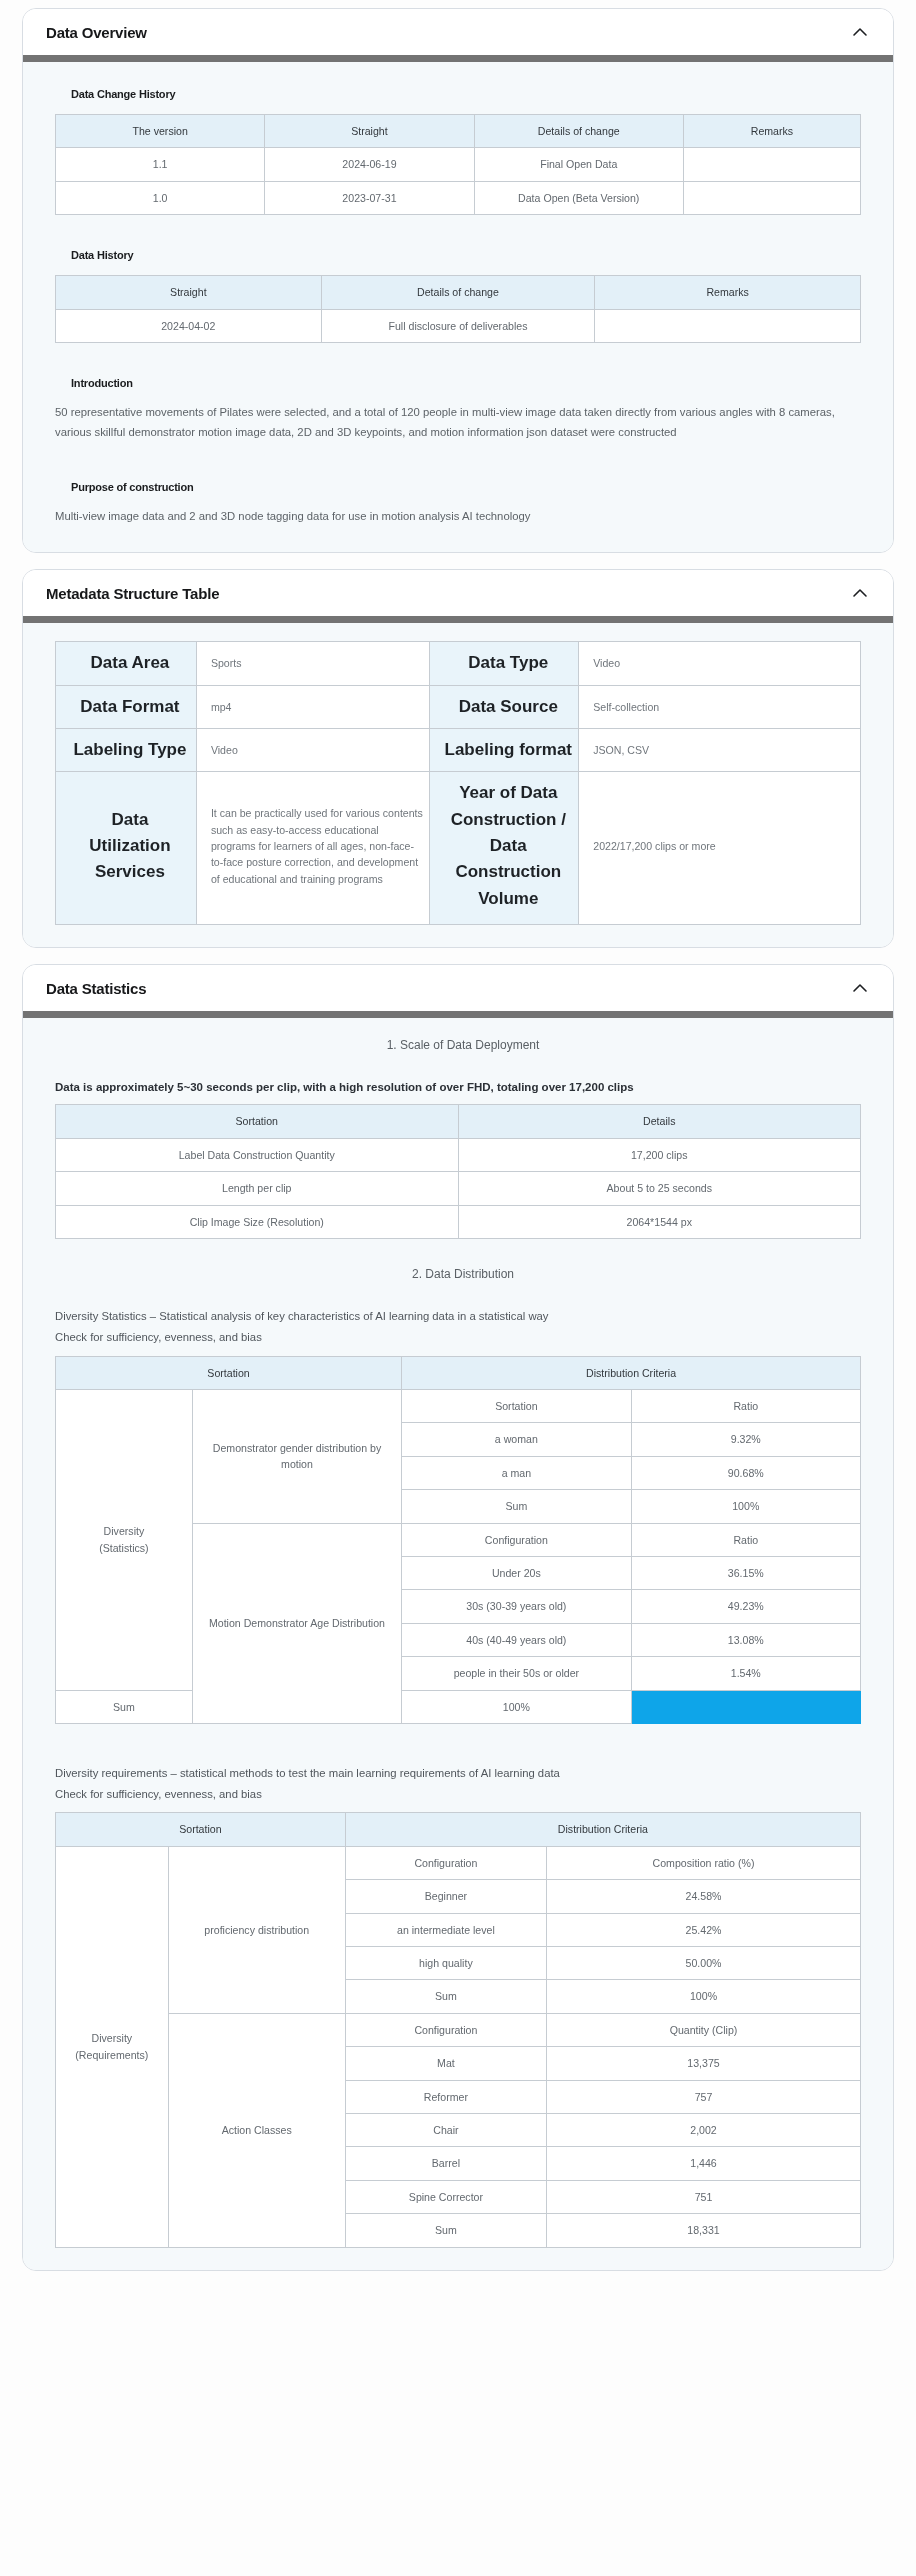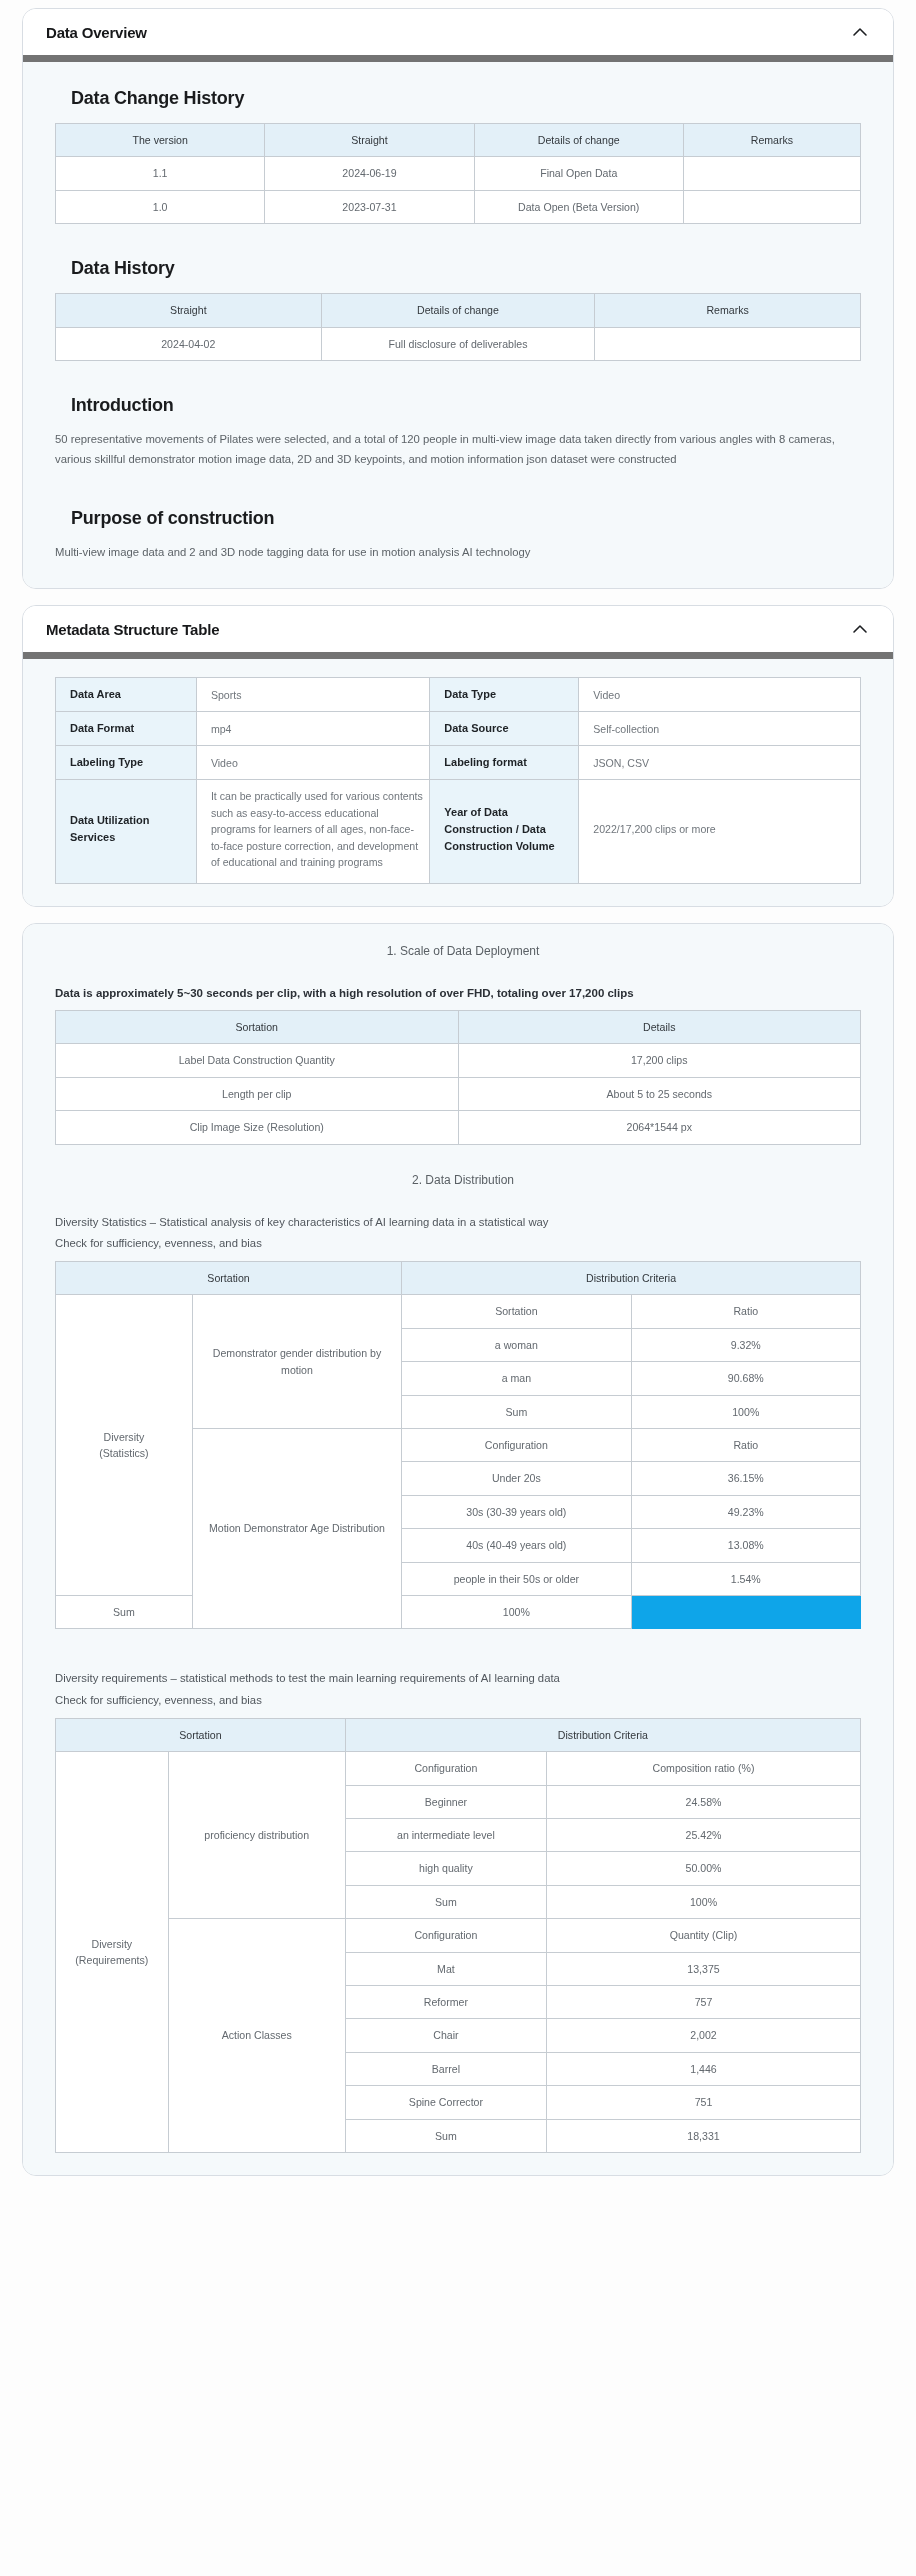--- a/index.html
+++ b/index.html
@@ -43,21 +43,21 @@
   .chevron { width: 22px; height: 22px; display: block; }
   .chevron svg { display: block; }
 
   .panel-body {
     background: #f5f9fb;
     padding: 18px 22px 22px 22px;
   }
 
   
   .sub-h {
-    font-size: 18px;
+    font-size: 11px;
     font-weight: bold;
     color: #1a1c1e;
     margin: 8px 0 14px 10px;
     letter-spacing: -0.2px;
     padding-left: 16px;
   }
   .sub-h.tight { margin-top: 20px; }
   .para {
     font-size: 11.3px;
     color: #5d6368;
@@ -117,21 +117,22 @@
   
   table.meta td {
     height: 33px;
     text-align: left;
     padding-left: 14px;
   }
   table.meta td.key {
     background: #e9f4fa;
     color: #1e2226;
     font-weight: bold;
-    font-size: 11px;
+    font-size: 17px;
+    text-align: center;
   }
   table.meta td.val { color: #70767c; }
   table.meta td.tall { height: auto; padding-bottom: 12px; }
 </style>
 </head>
 <body>
 
 <div class="panel">
   <div class="panel-header">
     <span class="panel-title">Data Overview</span>
@@ -254,20 +255,28 @@
           <td class="val tall">It can be practically used for various contents such as easy-to-access educational programs for learners of all ages, non-face-to-face posture correction, and development of educational and training programs</td>
           <td class="key tall">Year of Data Construction / Data Construction Volume</td>
           <td class="val tall">2022/17,200 clips or more</td>
         </tr>
       </tbody>
     </table>
   </div>
 </div>
 
 <div class="panel">
+  <div class="panel-header">
+    <span class="panel-title">Data Statistics</span>
+    <span class="chevron">
+      <svg width="22" height="22" viewBox="0 0 22 22">
+          <polyline points="5,14 11,8 17,14" fill="none" stroke="#1d1f22" stroke-width="1.6" stroke-linecap="round" stroke-linejoin="round"></polyline>
+        </svg>
+    </span>
+  </div>
   <div class="panel-body">
 
     <div class="num-h">1. Scale of Data Deployment</div>
     <div class="lead">Data is approximately 5~30 seconds per clip, with a high resolution of over FHD, totaling over 17,200 clips</div>
     <table class="grid">
       <colgroup>
           <col style="width:50%">
           <col style="width:50%">
         </colgroup>
       <thead>

